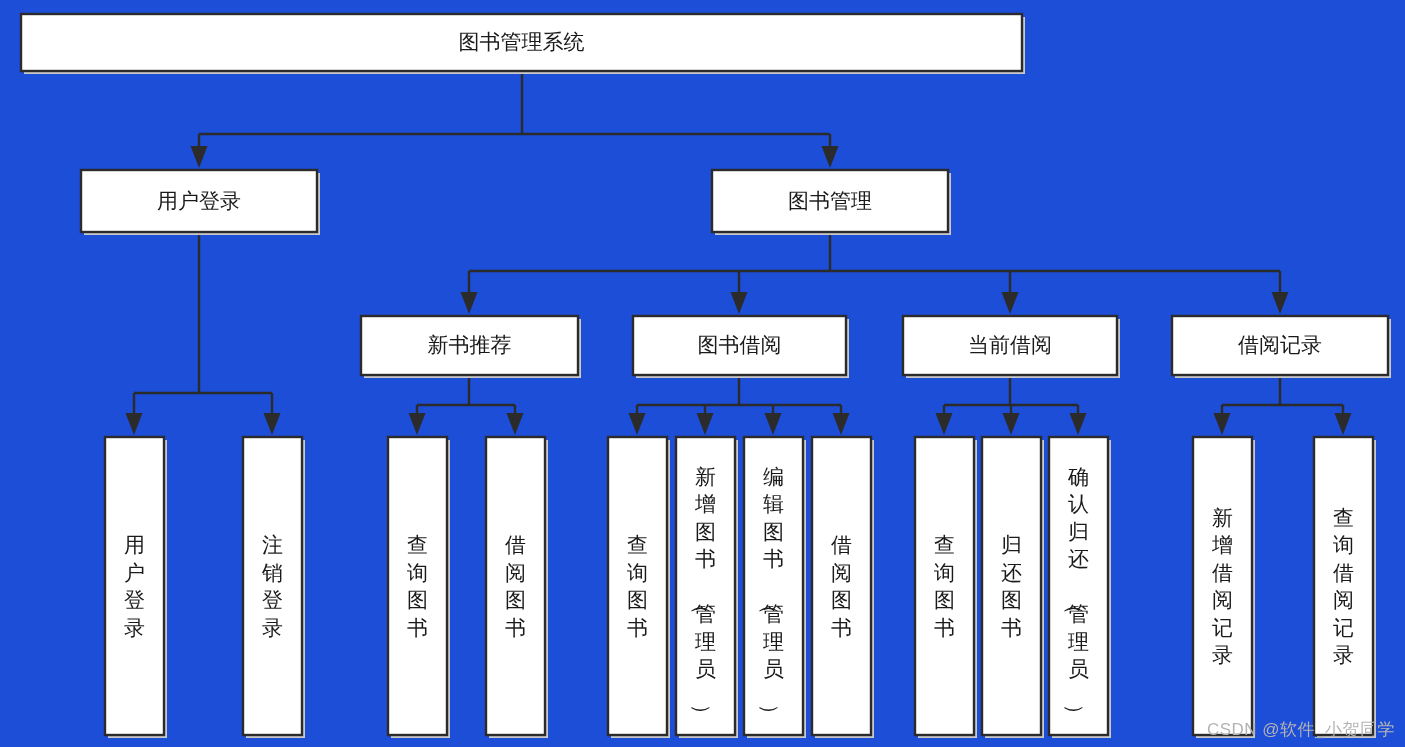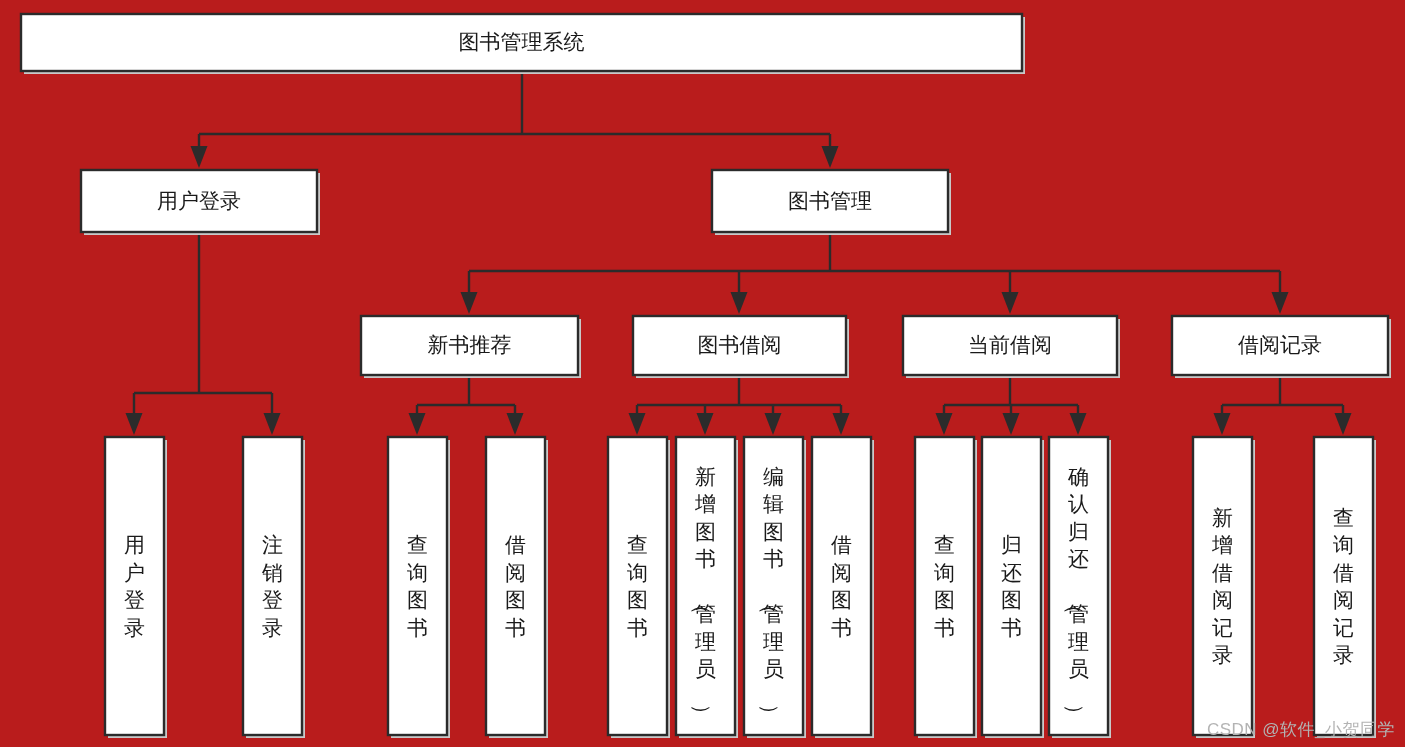--- a/index.html
+++ b/index.html
@@ -10,21 +10,21 @@
   body {
     width: 1405px;
     height: 747px;
     font-family: "Liberation Sans", "DejaVu Sans", sans-serif;
     overflow: hidden;
   }
   #diagram-root {
     position: relative;
     width: 1405px;
     height: 747px;
-    background: #b91c1c;
+    background: #1d4ed8;
   }
   svg#flow-svg {
     position: absolute;
     top: 0;
     left: 0;
     width: 1405px;
     height: 747px;
   }
   .node-box {
     fill: #ffffff;

